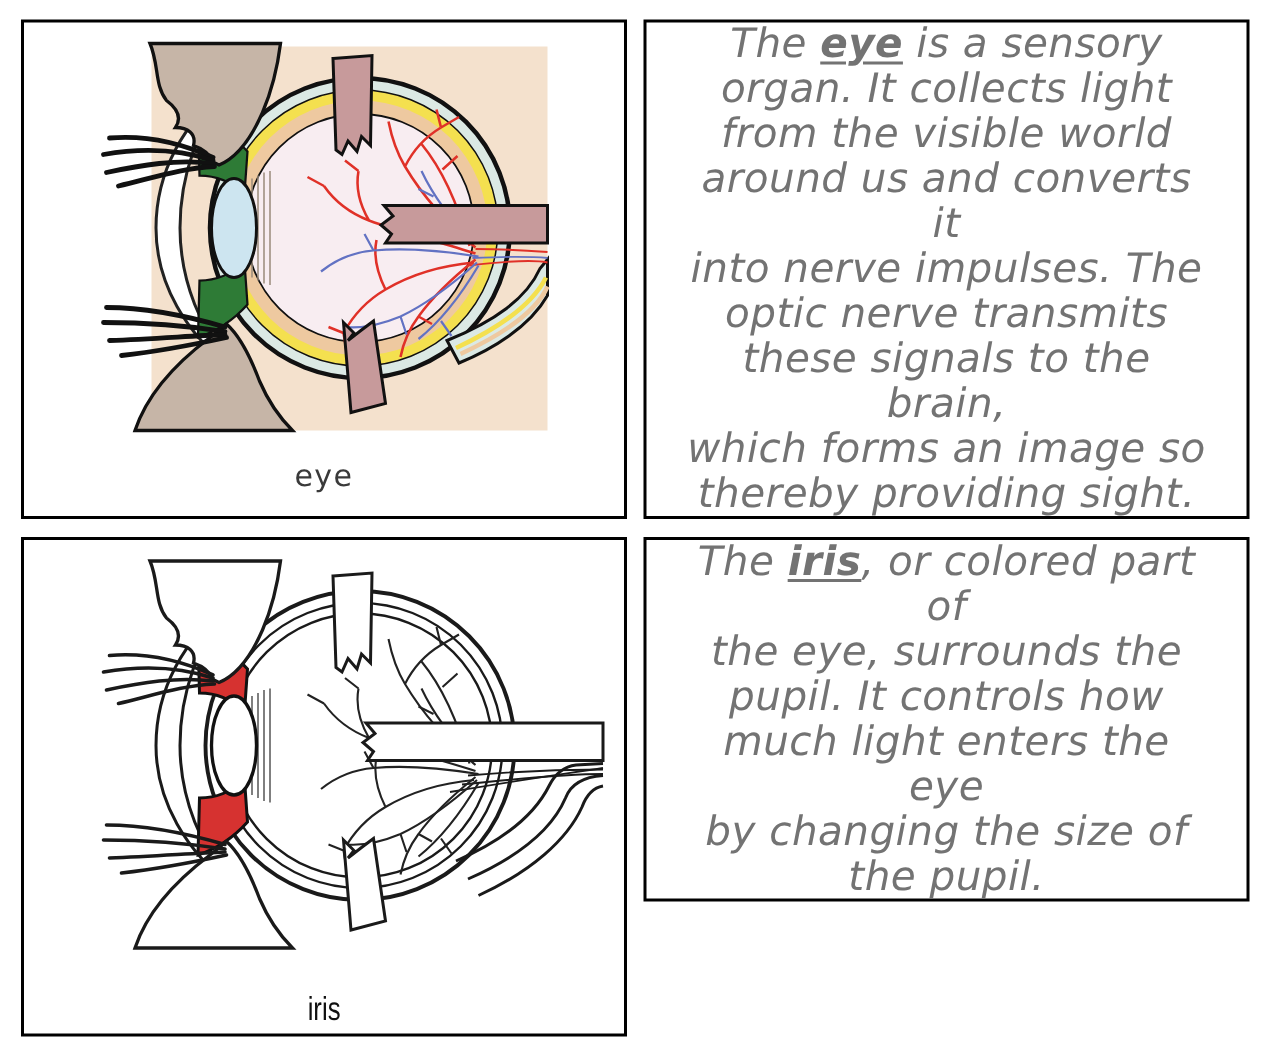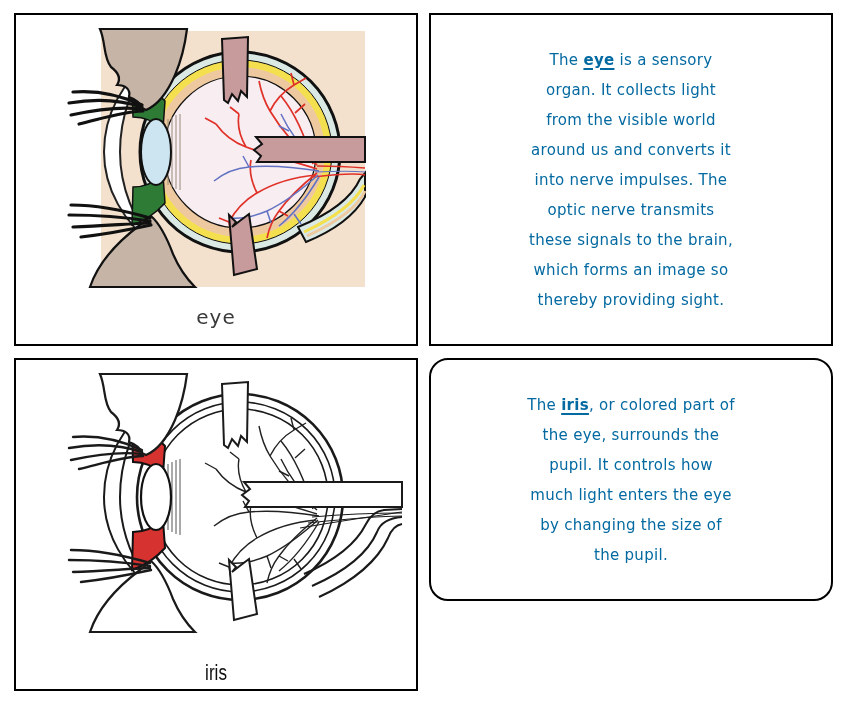--- a/index.html
+++ b/index.html
@@ -2,31 +2,31 @@
 <html><head>
 <meta charset="utf-8">
 <style>
   html,body{margin:0;padding:0;background:#ffffff;}
   .sheet{position:relative;width:848px;height:707px;background:#ffffff;
          font-family:"DejaVu Sans", sans-serif;overflow:hidden;}
   .card{position:absolute;border:2px solid #000;box-sizing:border-box;background:#fff;}
   #card-eye-pic   {left:14px; top:13px;  width:404px;height:333px;}
   #card-eye-txt   {left:429px;top:13px;  width:404px;height:333px;}
   #card-iris-pic  {left:14px; top:358px; width:404px;height:333px;}
-  #card-iris-txt  {left:429px;top:358px; width:404px;height:243px;border-radius:19px;}
+  #card-iris-txt  {left:429px;top:358px; width:404px;height:243px;}
 
   .pic-card{display:flex;flex-direction:column;align-items:center;}
   .pic-card svg{display:block;flex:0 0 auto;}
   .pic-label-wrap{flex:1 1 auto;display:flex;align-items:center;justify-content:center;width:100%;}
   .label-eye{font-size:20px;color:#3a3a3a;letter-spacing:1px;}
   .label-iris{font-size:22px;color:#101010;transform:scaleX(0.78);font-family:"Liberation Sans",sans-serif;}
 
   .txt-card{display:flex;align-items:center;justify-content:center;text-align:center;
             padding:0 24px;}
-  .body-text{font-size:15px;line-height:30px;color:#0369a1;white-space:pre-line;letter-spacing:0.3px;}
+  .body-text{font-size:27px;line-height:30px;color:#737373;white-space:pre-line;letter-spacing:0.3px;font-style:italic;}
   .term{font-weight:bold;text-decoration:underline;text-decoration-thickness:2px;text-underline-offset:3px;}
 
   
   .c-peach{fill:#f4e1cd;}
   .c-sclera{fill:#dbe9e4;stroke:#111;stroke-width:3;}
   .c-yellow{fill:#f4e04f;stroke:#111;stroke-width:1;}
   .c-orange{fill:#eec9a0;stroke:none;}
   .c-pink{fill:#f8edf1;stroke:#111;stroke-width:1.2;}
   .c-skin{fill:#c6b5a7;stroke:#111;stroke-width:2.2;}
   .c-lash{stroke:#111;stroke-width:3.2;fill:none;stroke-linecap:round;}

